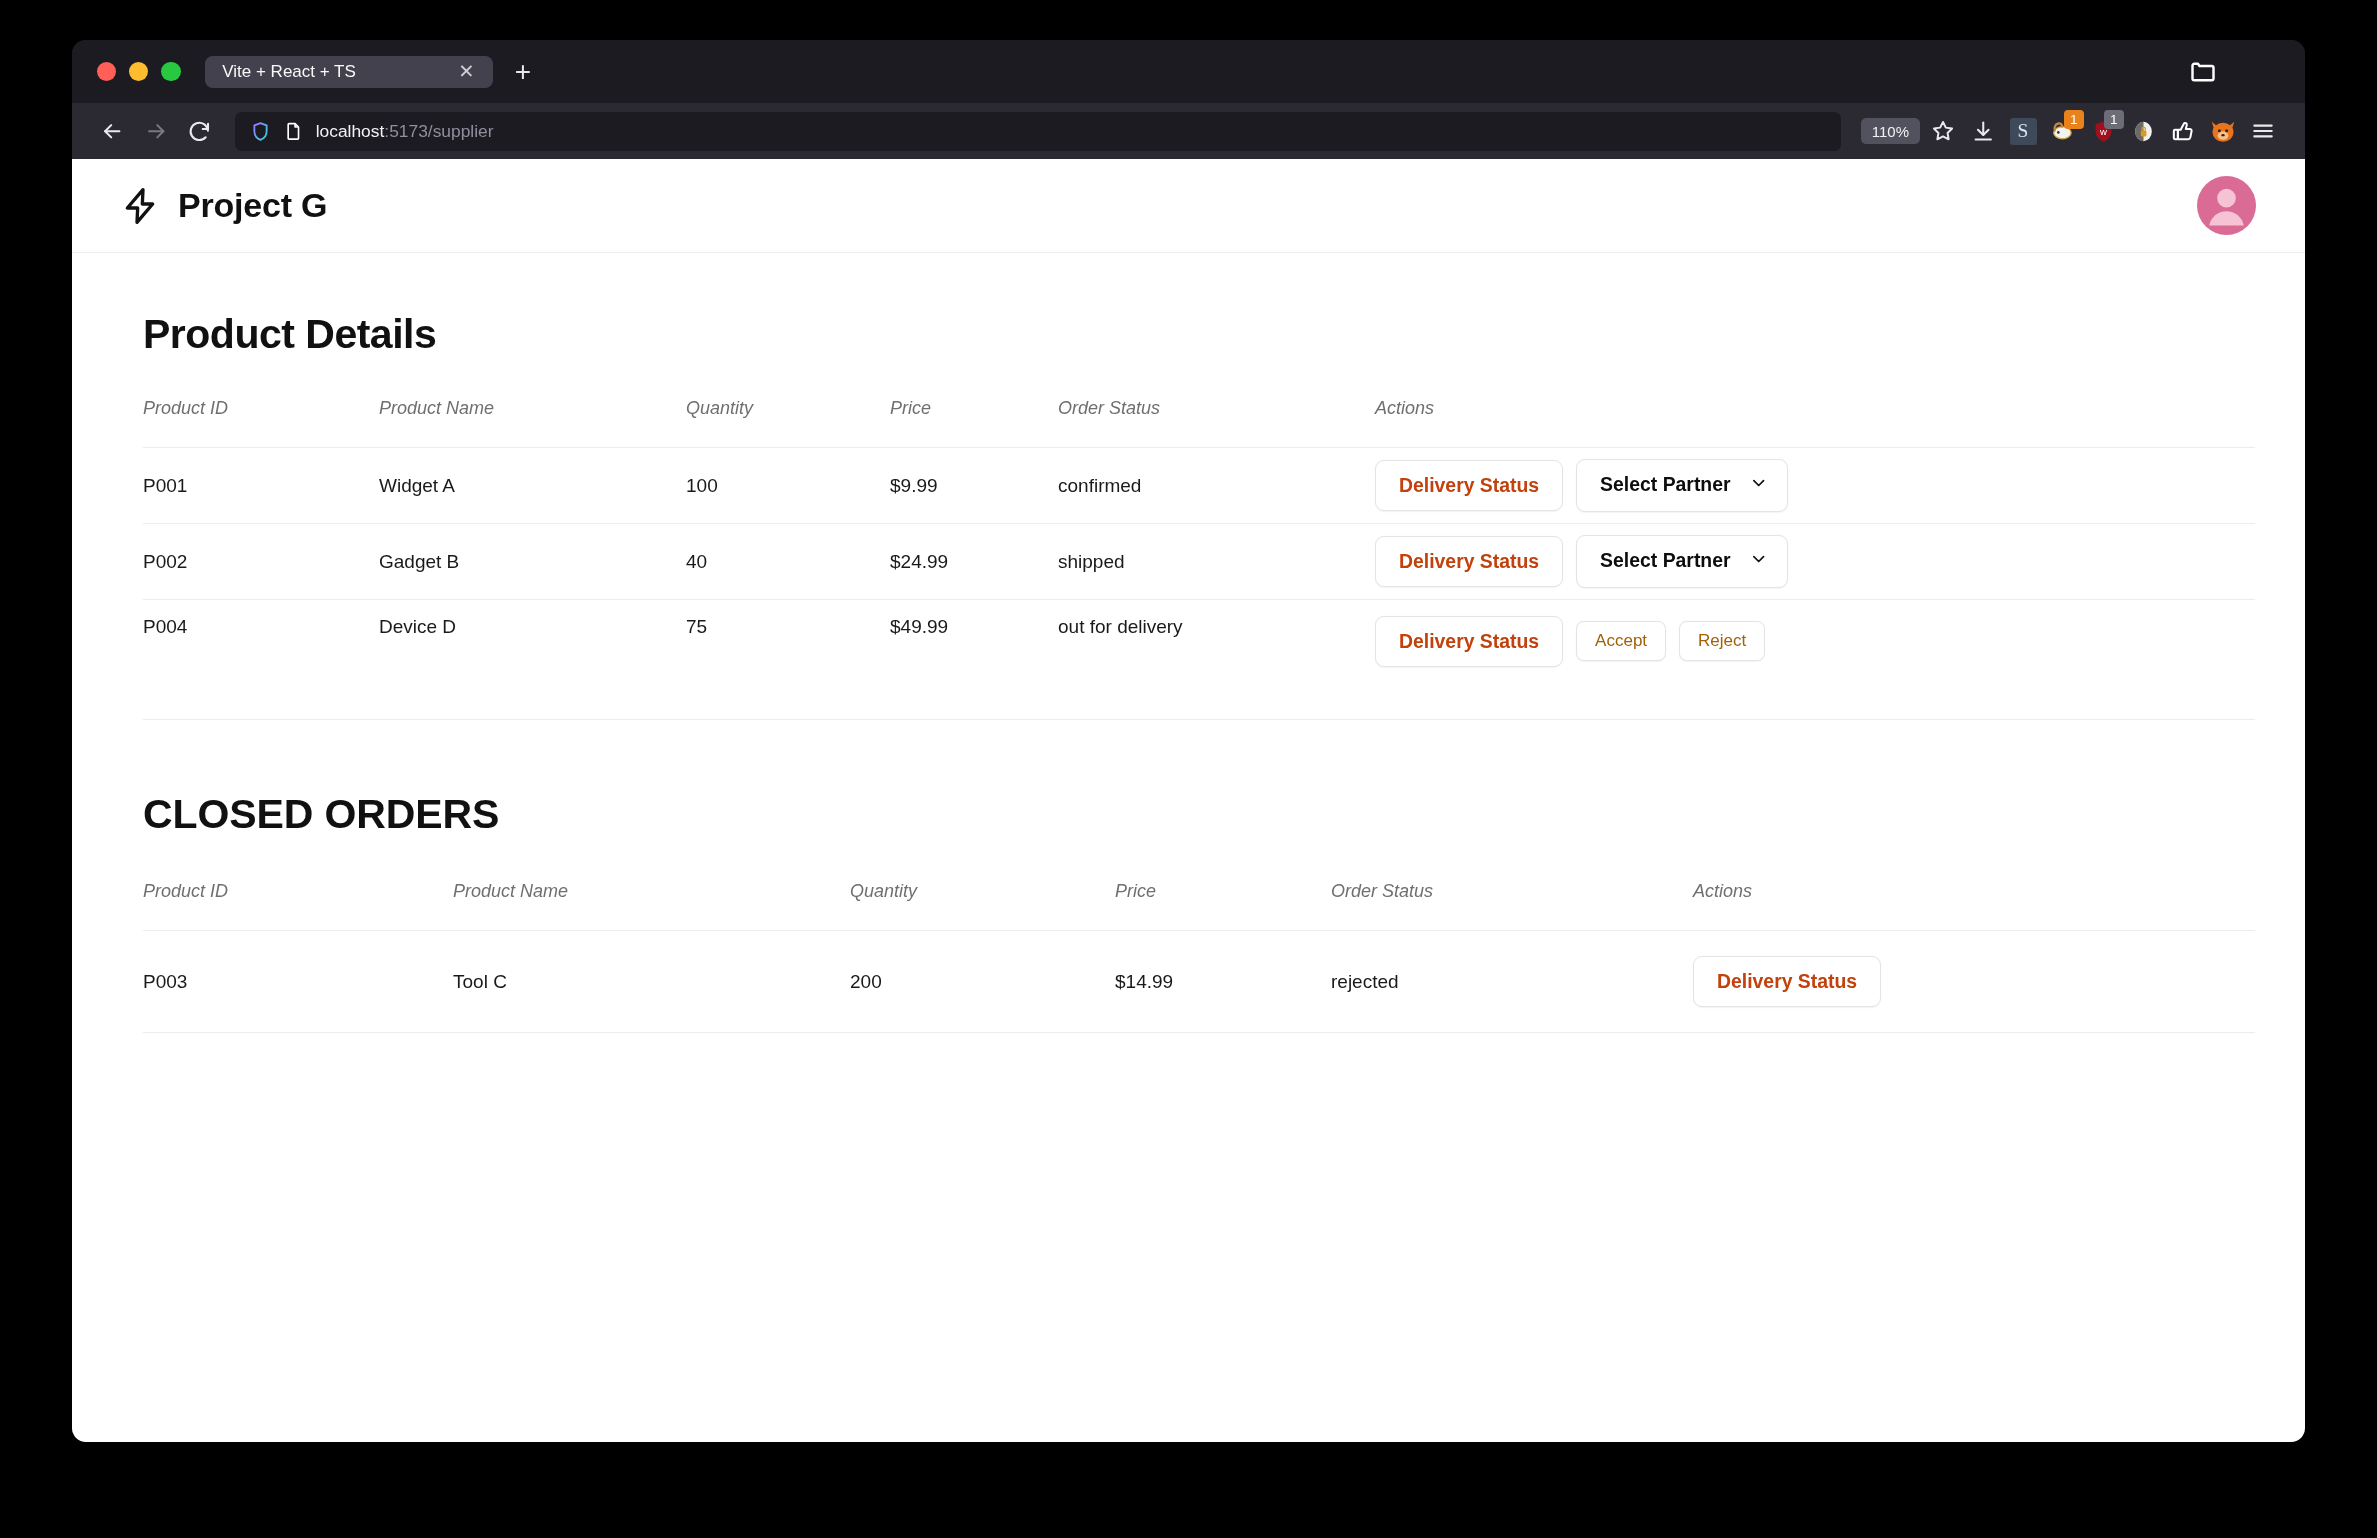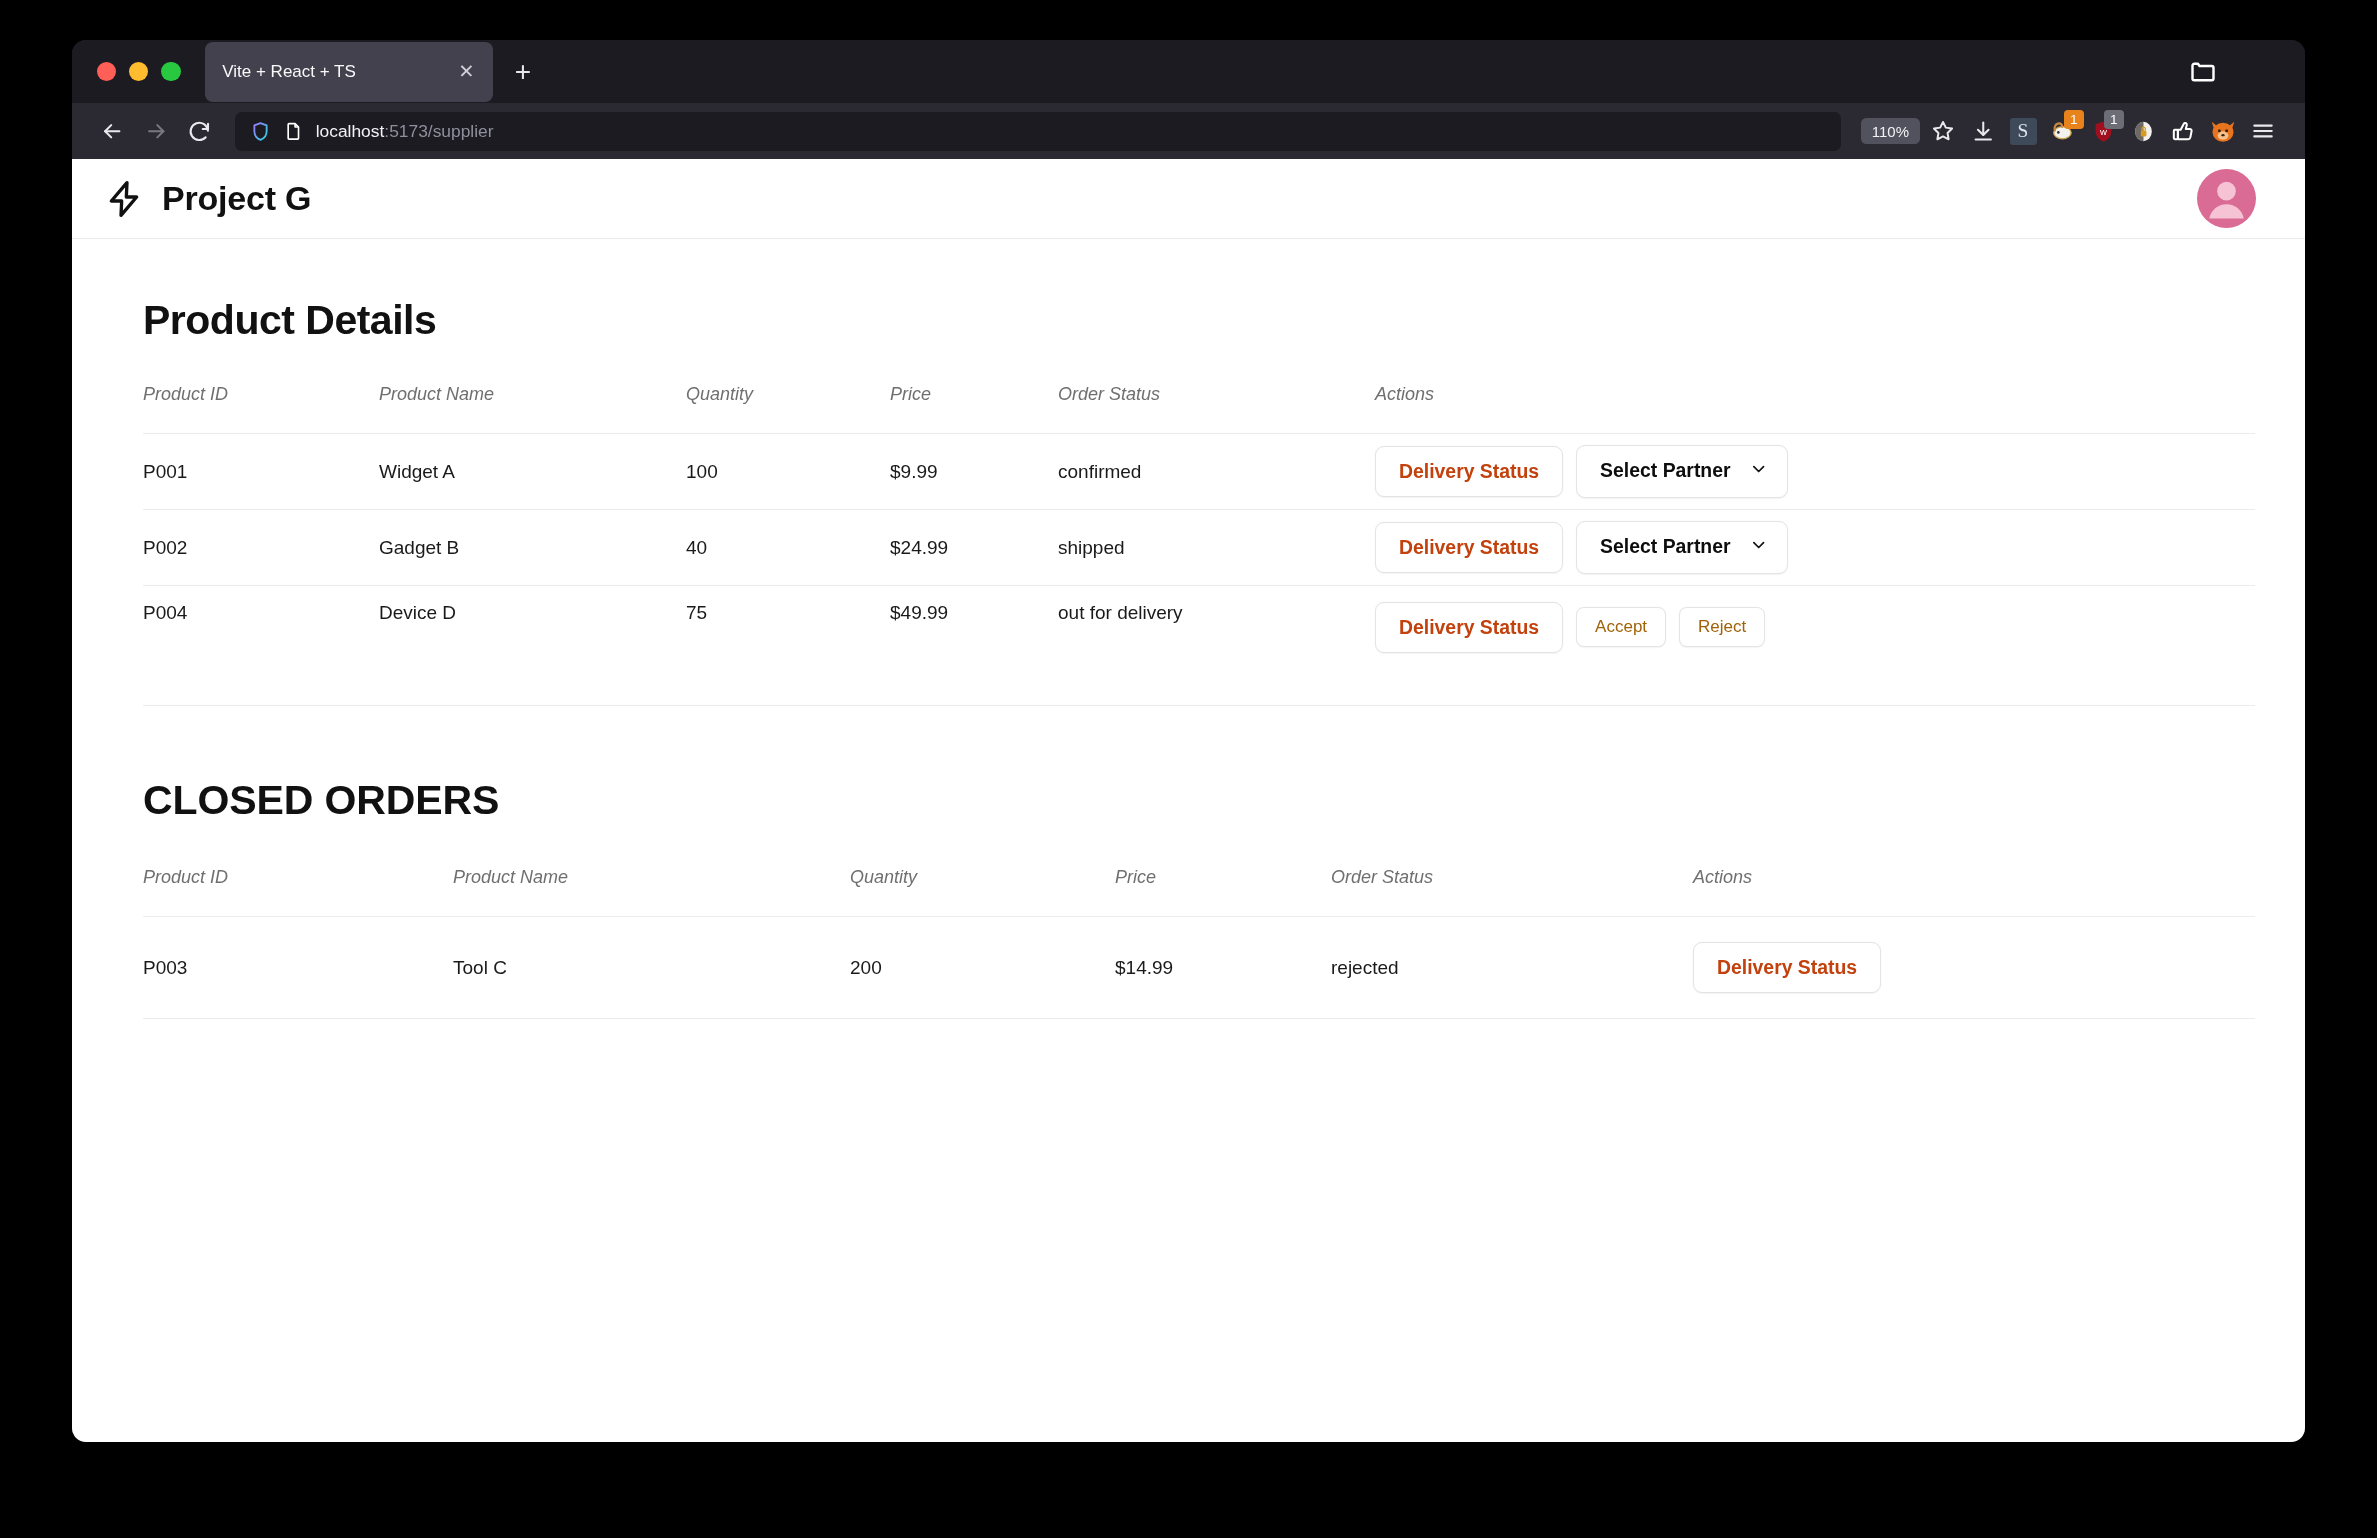--- a/index.html
+++ b/index.html
@@ -36,21 +36,21 @@
     flex: none;
     position: relative;
   }
   .traffic-lights { display: flex; align-items: center; gap: 13px; margin-right: 24.5px; margin-left: 5.2px; }
   .light { width: 19.4px; height: 19.4px; border-radius: 50%; }
   .light.red { background: #ff5f57; }
   .light.yellow { background: #febc2e; }
   .light.green { background: #28c840; }
 
   #tab-active {
-    height: 60px;
+    height: 32px;
     min-width: 288px;
     background: #42414d;
     border-radius: 7.8px;
     display: flex;
     align-items: center;
     padding: 0 14px 0 17px;
     gap: 9px;
   }
   #tab-active .tab-title {
     color: #f9f9fa;
@@ -150,25 +150,25 @@
 
   
   #page {
     flex: 1;
     background: #ffffff;
     overflow: hidden;
     position: relative;
   }
 
   #app-header {
-    height: 80px;
+    height: 94px;
     border-bottom: 1.9px solid #ececec;
     display: flex;
     align-items: center;
-    padding: 0 49px 0 32px;
+    padding: 0 49px 0 48px;
     justify-content: space-between;
   }
   #brand { display: flex; align-items: center; gap: 18px; }
   #brand-title {
     font-size: 34px;
     font-weight: bold;
     color: #111111;
     letter-spacing: -0.2px;
   }
   #avatar {

